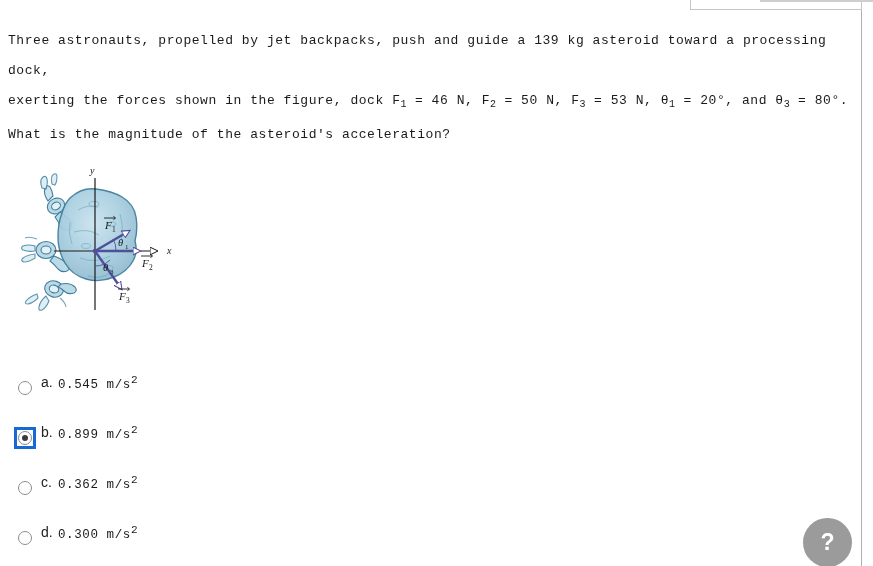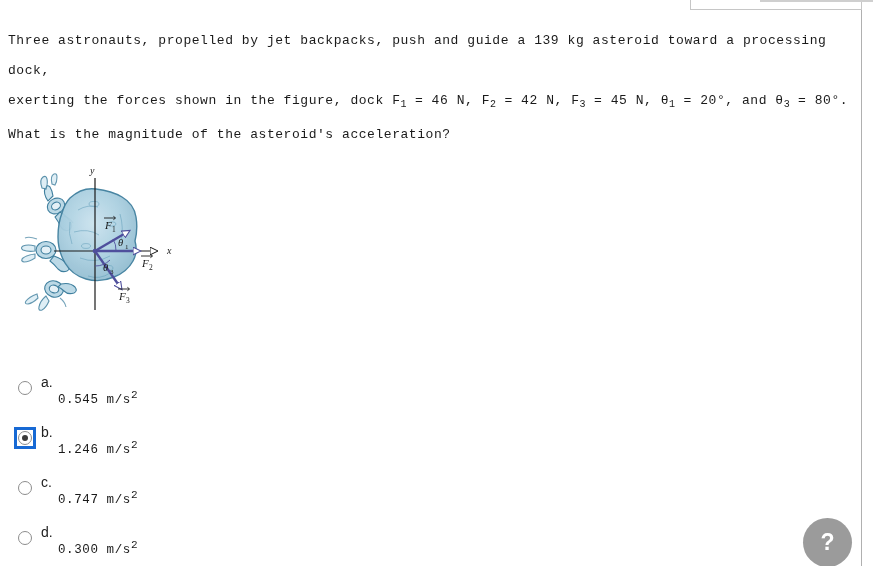--- a/index.html
+++ b/index.html
@@ -126,21 +126,21 @@
     position: absolute;
     left: 27px;
     top: 0px;
     font-family: "Liberation Sans", sans-serif;
     font-size: 14px;
     color: #222222;
   }
   .option-value {
     position: absolute;
     left: 44px;
-    top: 15px;
+    top: 0;
     font-family: "Liberation Mono", monospace;
     font-size: 12.5px;
     letter-spacing: 0.6px;
     color: #1a1a1a;
     white-space: nowrap;
     text-align: right;
   }
   .option-value sup {
     font-size: 11px;
     letter-spacing: 0;
@@ -167,21 +167,21 @@
 </style>
 </head>
 <body>
 
 <div id="top-right-panel"></div>
 <div id="top-right-panel-bar"></div>
 
 <div id="content-panel"></div>
 
 <div id="question-text"><span>Three astronauts, propelled by jet backpacks, push and guide a 139 kg asteroid toward a processing dock,</span>
-<span>exerting the forces shown in the figure, dock F</span><sub>1</sub><span> = 46 N, F</span><sub>2</sub><span> = 42 N, F</span><sub>3</sub><span> = 45 N, θ</span><sub>1</sub><span> = 20°, and θ</span><sub>3</sub><span> = 80°.</span>
+<span>exerting the forces shown in the figure, dock F</span><sub>1</sub><span> = 46 N, F</span><sub>2</sub><span> = 50 N, F</span><sub>3</sub><span> = 53 N, θ</span><sub>1</sub><span> = 20°, and θ</span><sub>3</sub><span> = 80°.</span>
 <span>What is the magnitude of the asteroid's acceleration?</span></div>
 
 <div id="figure-wrap">
 <svg width="185" height="165" viewBox="0 0 185 165" xmlns="http://www.w3.org/2000/svg">
   <defs>
     <radialGradient id="astGrad" cx="45%" cy="38%" r="68%">
       <stop offset="0%" stop-color="#cbe3ee"></stop>
       <stop offset="55%" stop-color="#aacfe0"></stop>
       <stop offset="100%" stop-color="#8fbace"></stop>
     </radialGradient>
@@ -299,29 +299,29 @@
     </div>
     <span class="option-letter">a.</span>
     <span class="option-value"><span>0.545 m/s</span><sup>2</sup></span>
   </div>
 
   <div class="option-row">
     <div class="radio-box focused">
       <span class="radio-circle checked"></span>
     </div>
     <span class="option-letter">b.</span>
-    <span class="option-value"><span>1.246 m/s</span><sup>2</sup></span>
+    <span class="option-value"><span>0.899 m/s</span><sup>2</sup></span>
   </div>
 
   <div class="option-row">
     <div class="radio-box">
       <span class="radio-circle"></span>
     </div>
     <span class="option-letter">c.</span>
-    <span class="option-value"><span>0.747 m/s</span><sup>2</sup></span>
+    <span class="option-value"><span>0.362 m/s</span><sup>2</sup></span>
   </div>
 
   <div class="option-row">
     <div class="radio-box">
       <span class="radio-circle"></span>
     </div>
     <span class="option-letter">d.</span>
     <span class="option-value"><span>0.300 m/s</span><sup>2</sup></span>
   </div>
 

